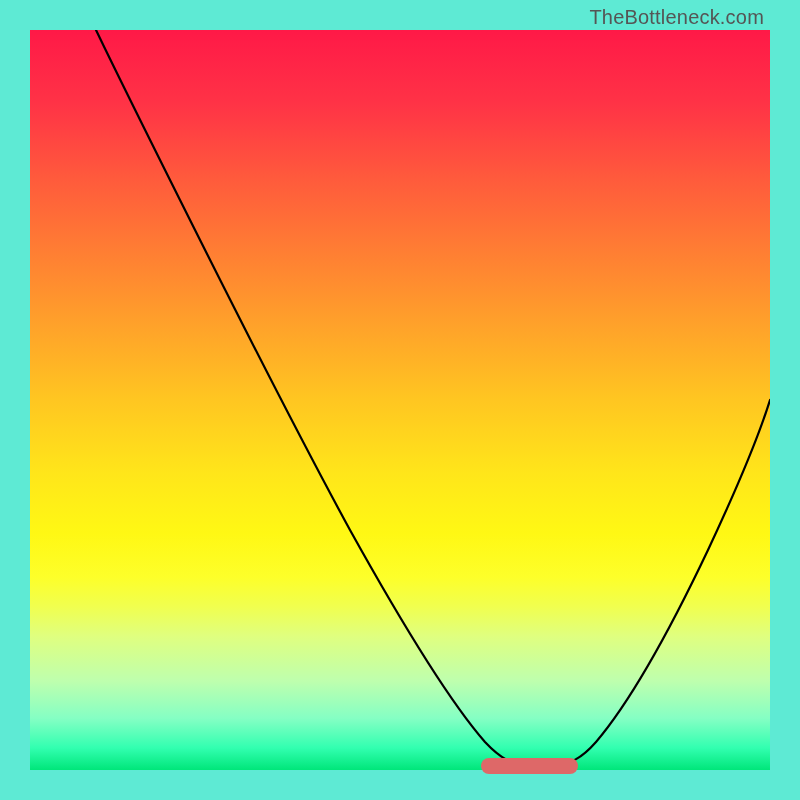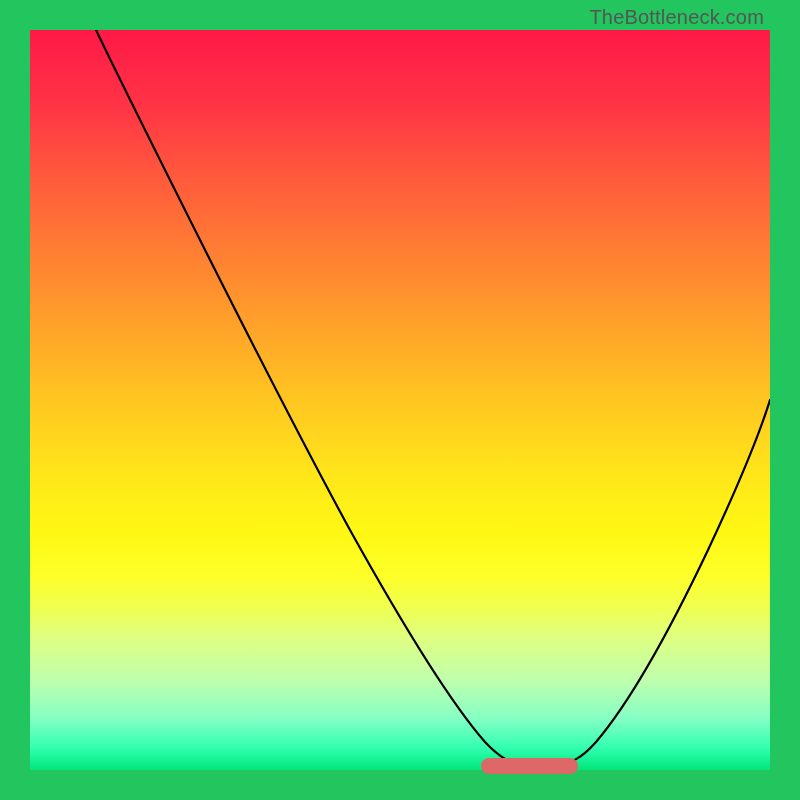--- a/index.html
+++ b/index.html
@@ -4,21 +4,21 @@
 <style>
 body {
   margin: 0;
   padding: 0;
   background: #fff;
 }
 .chart-container {
   width: 800px;
   height: 800px;
   position: relative;
-  background: #22c55e;
+  background: #5eead4;
 }
 .plot-area {
   position: absolute;
   left: 30px;
   top: 30px;
   width: 740px;
   height: 740px;
   background: linear-gradient(to bottom,
     #ff1947 0%,
     #ff3346 10%,

